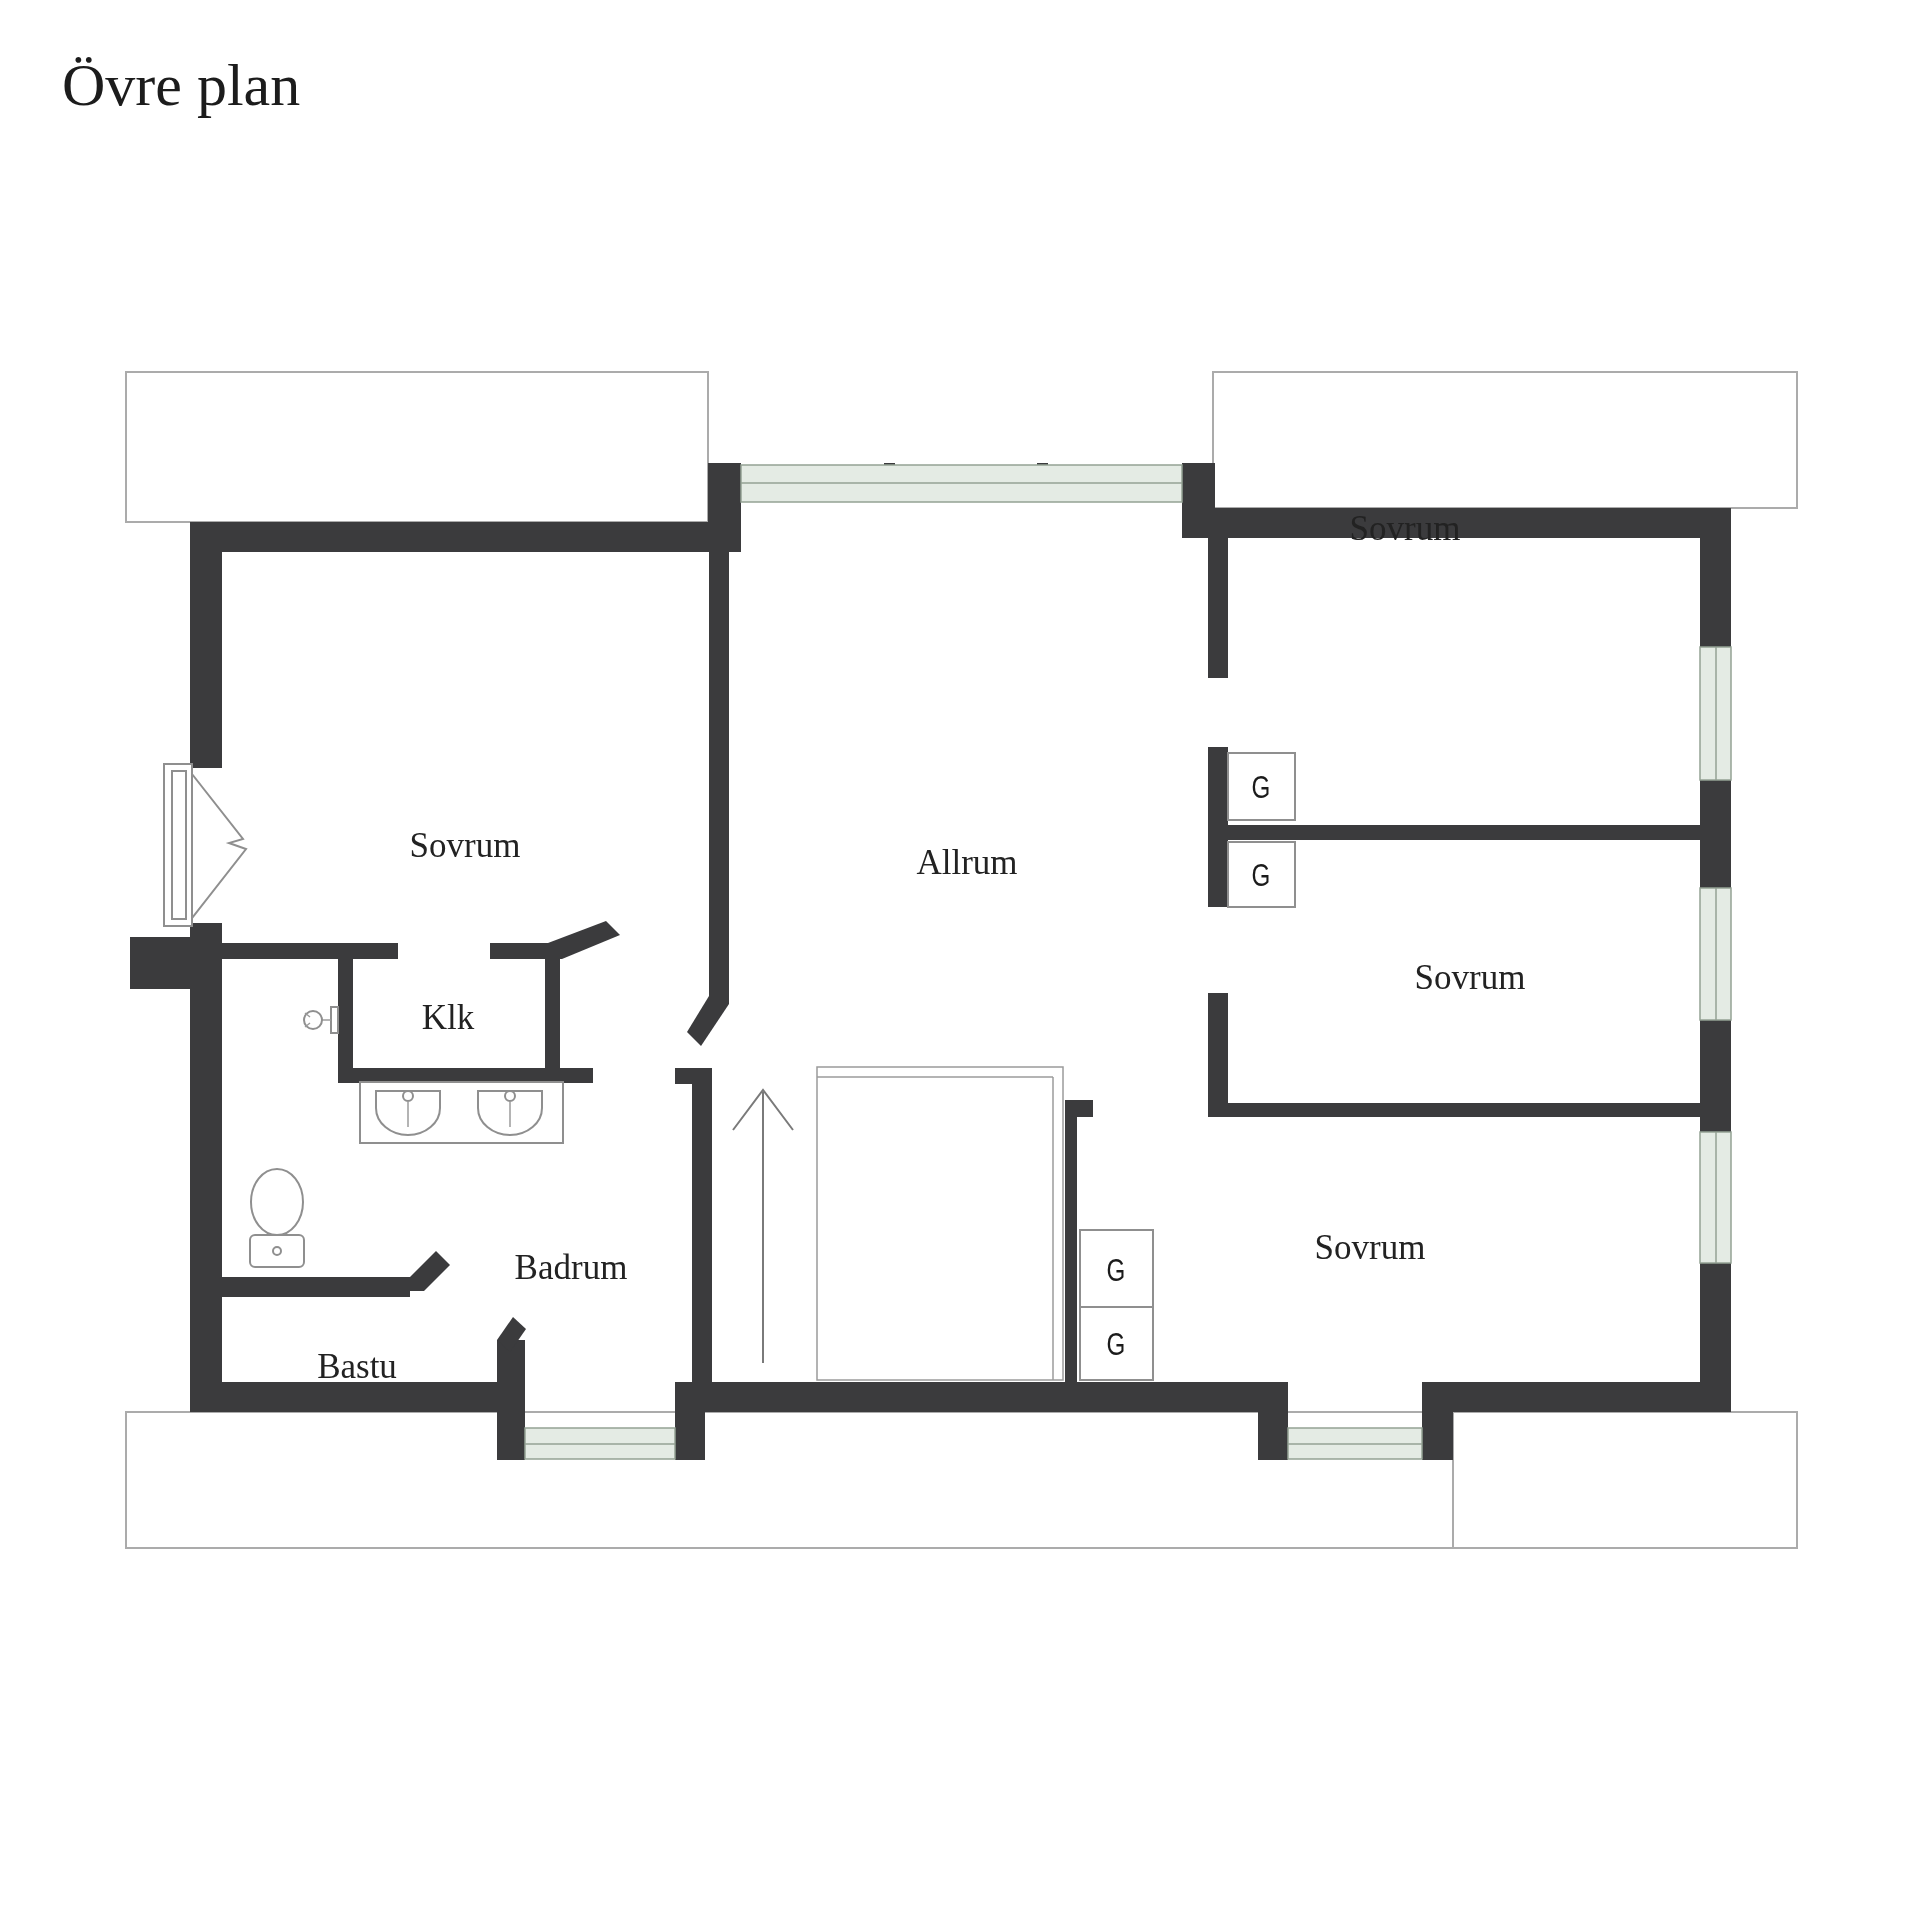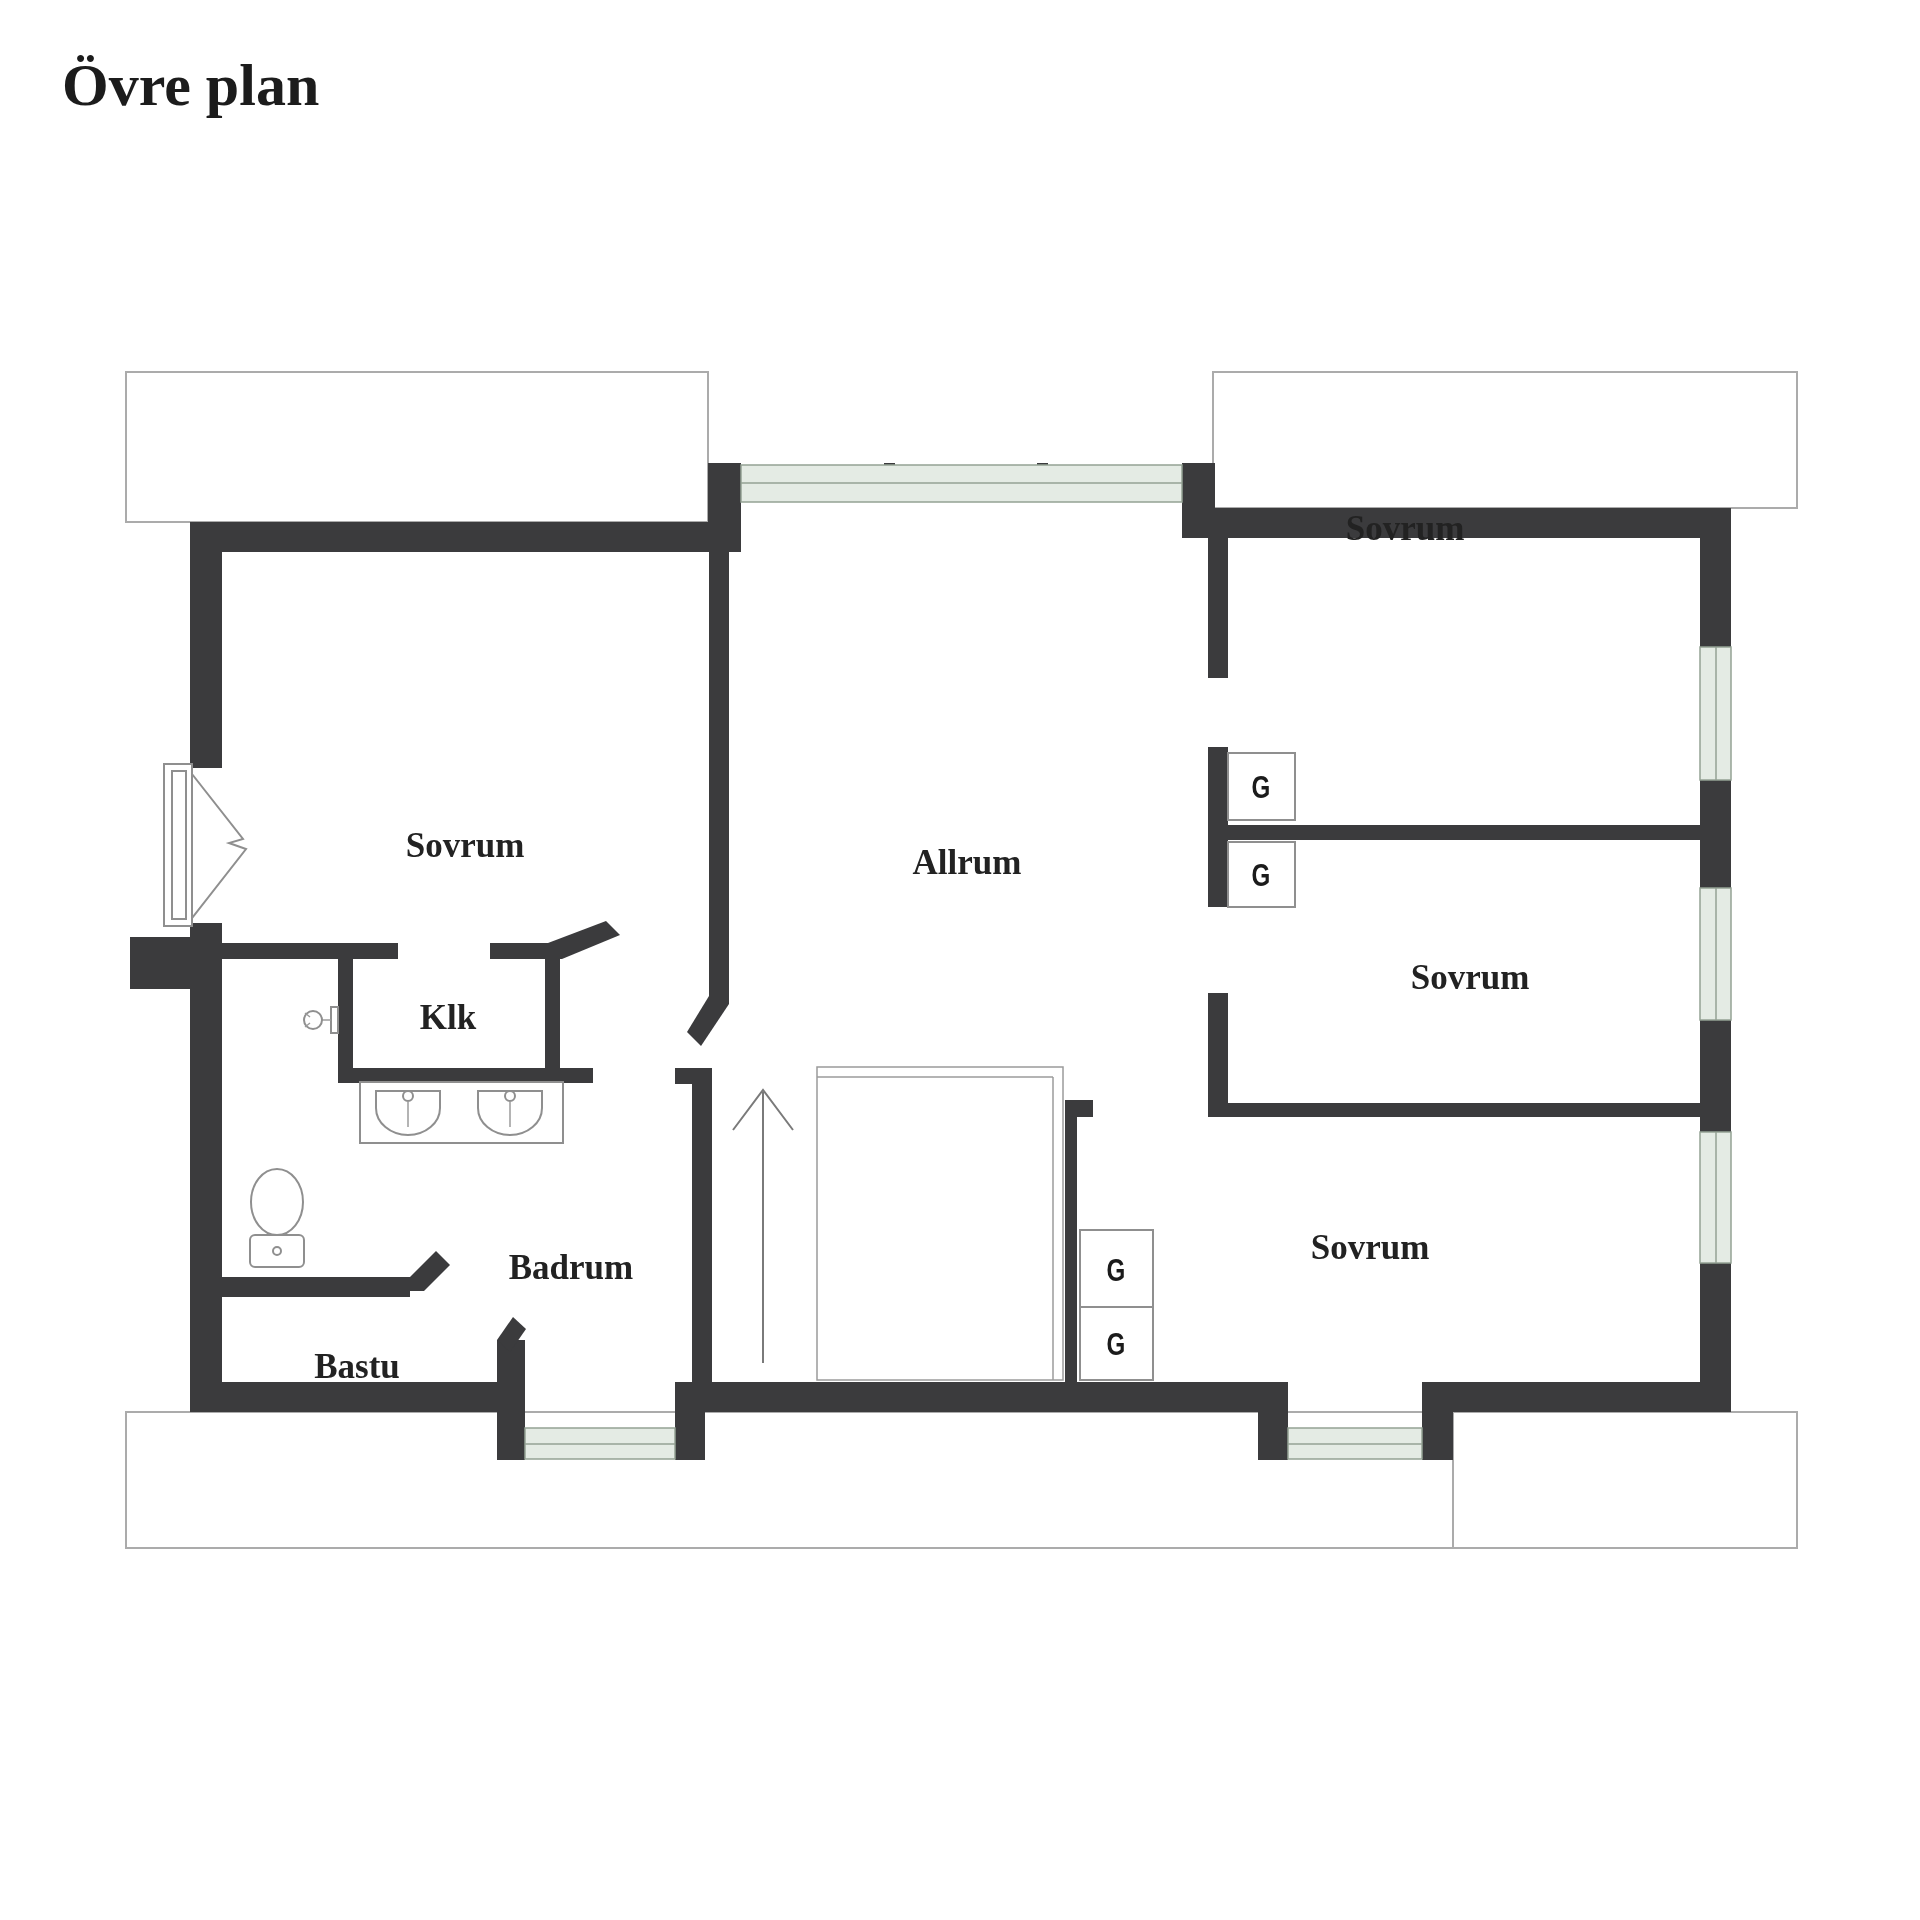--- a/index.html
+++ b/index.html
@@ -1,16 +1,16 @@
 <!DOCTYPE html>
 <html><head>
 <meta charset="utf-8">
 <style>
   html,body{margin:0;padding:0;background:#ffffff;}
-  .canvas{position:relative;width:1920px;height:1920px;background:#ffffff;overflow:hidden;font-weight:bold;}
+  .canvas{position:relative;width:1920px;height:1920px;background:#ffffff;overflow:hidden;}
   svg{display:block;}
   .title{font-family:"Liberation Serif","DejaVu Serif",serif;font-size:60px;fill:#1c1c1c;}
   .room-label{font-family:"Liberation Serif","DejaVu Serif",serif;font-size:35px;fill:#222222;text-anchor:middle;}
   .g-label{font-family:"Liberation Sans","DejaVu Sans",sans-serif;font-size:31px;fill:#1b1b1b;text-anchor:middle;}
   .wall{fill:#3b3b3d;}
   .roof{fill:#ffffff;stroke:#ababab;stroke-width:2;}
   .glass{fill:#e4ebe4;stroke:#94a294;stroke-width:1.5;}
   .glassline{stroke:#94a294;stroke-width:1.5;}
   .fixture{fill:#ffffff;stroke:#8f8f8f;stroke-width:2;}
   .thinline{stroke:#9b9b9b;stroke-width:1.5;fill:none;}

